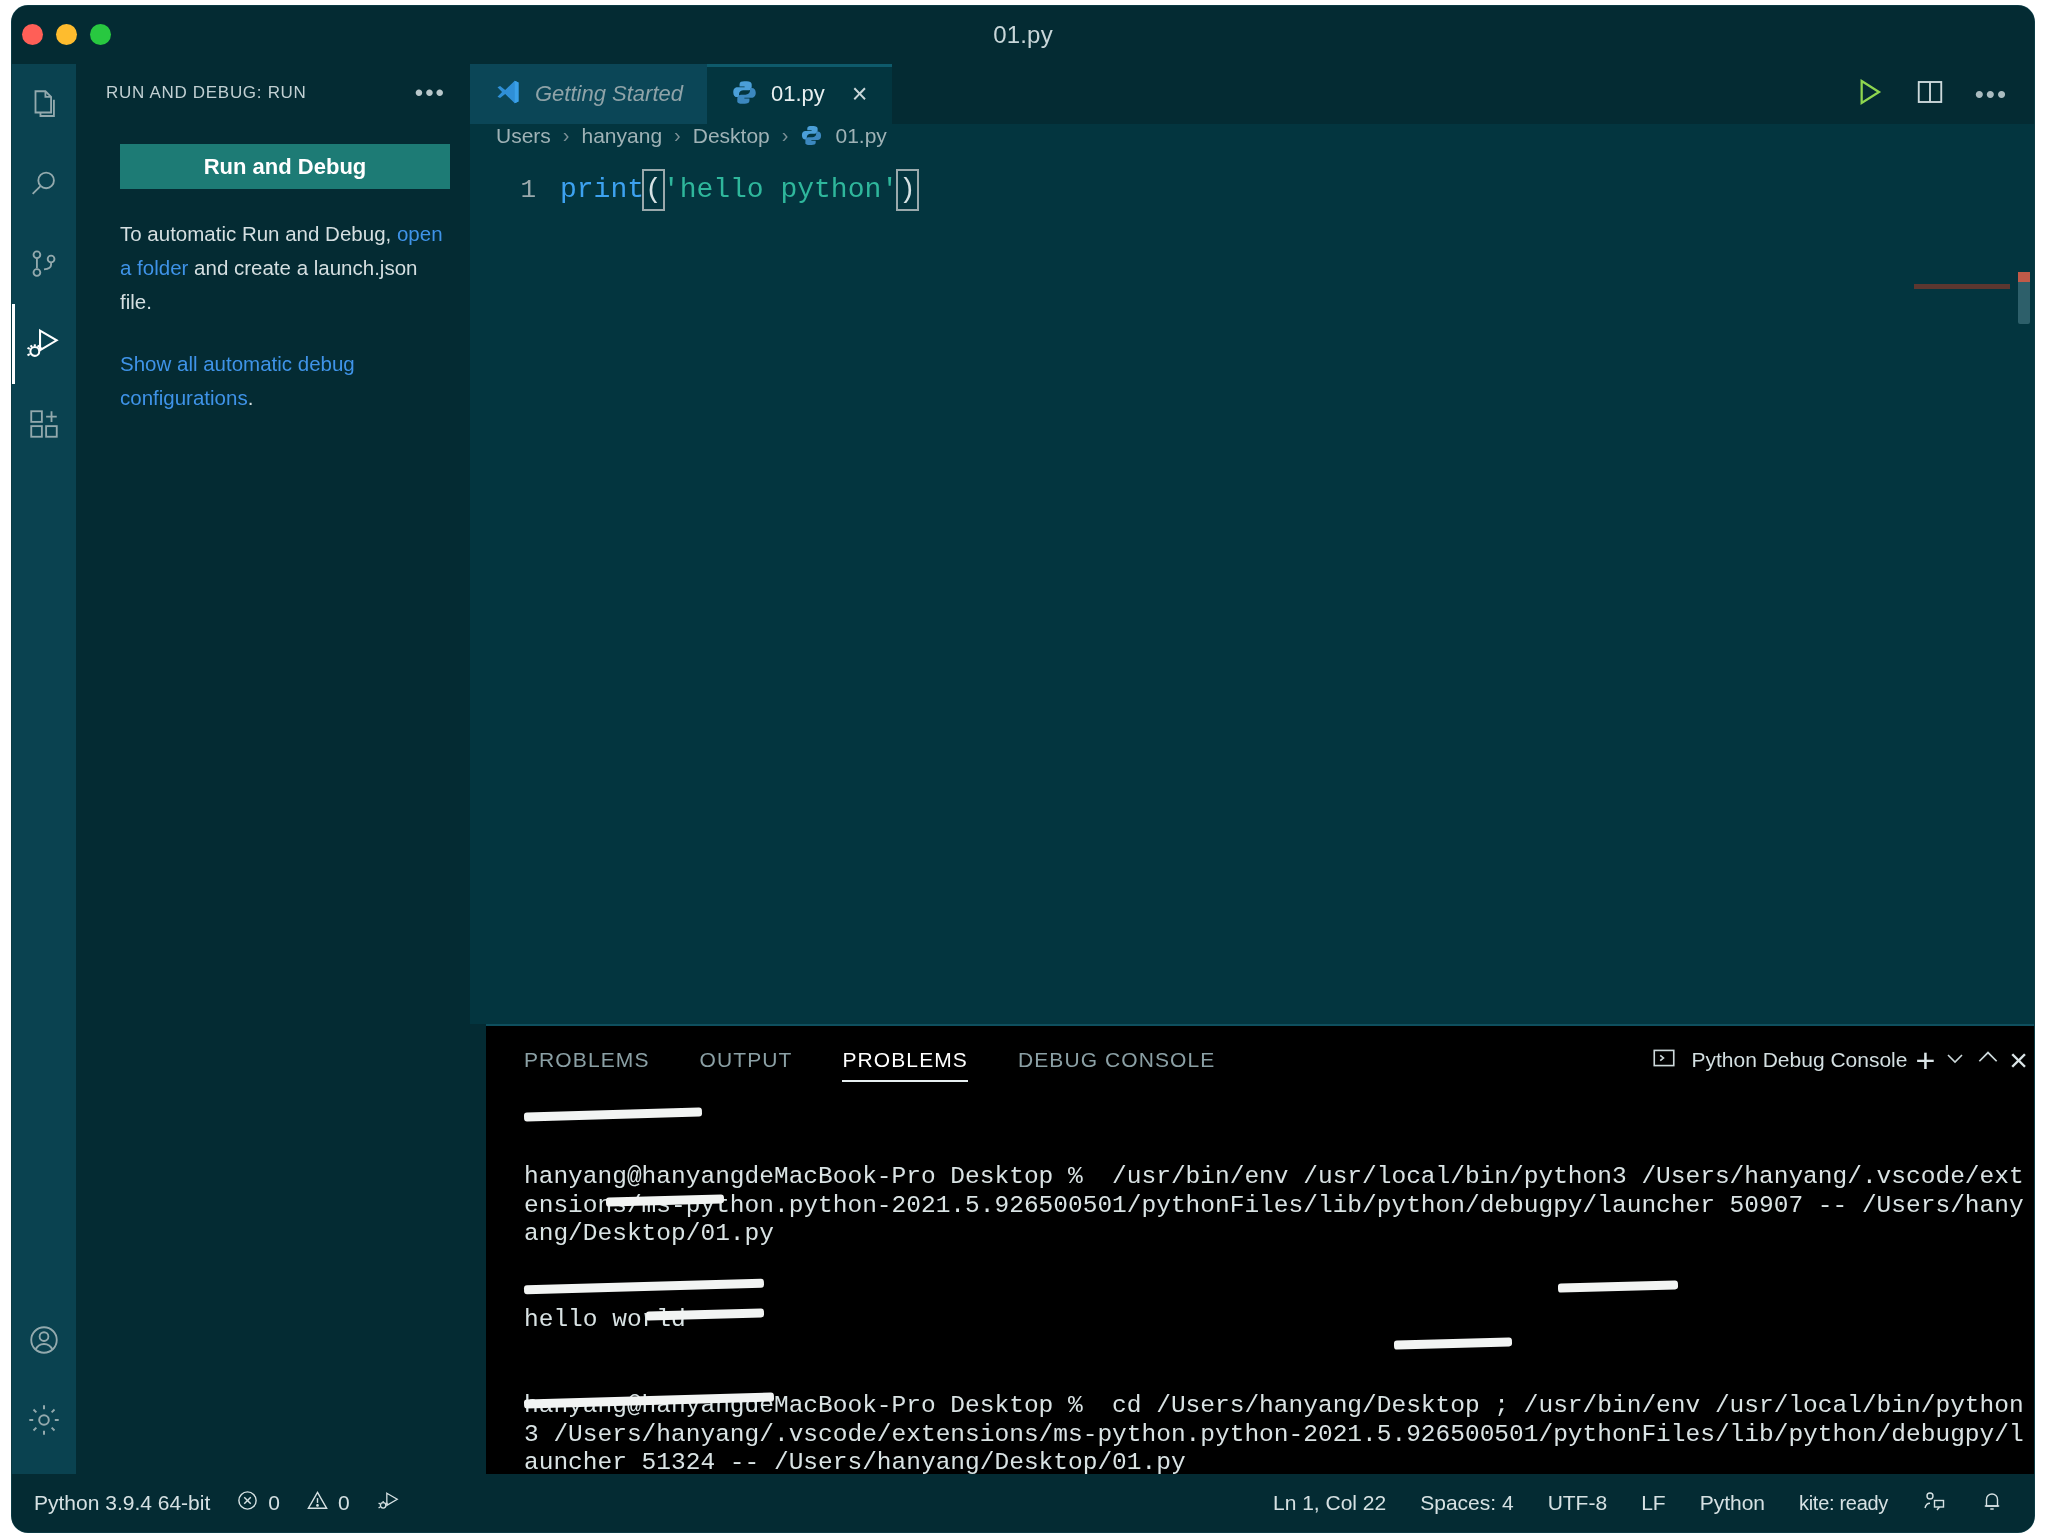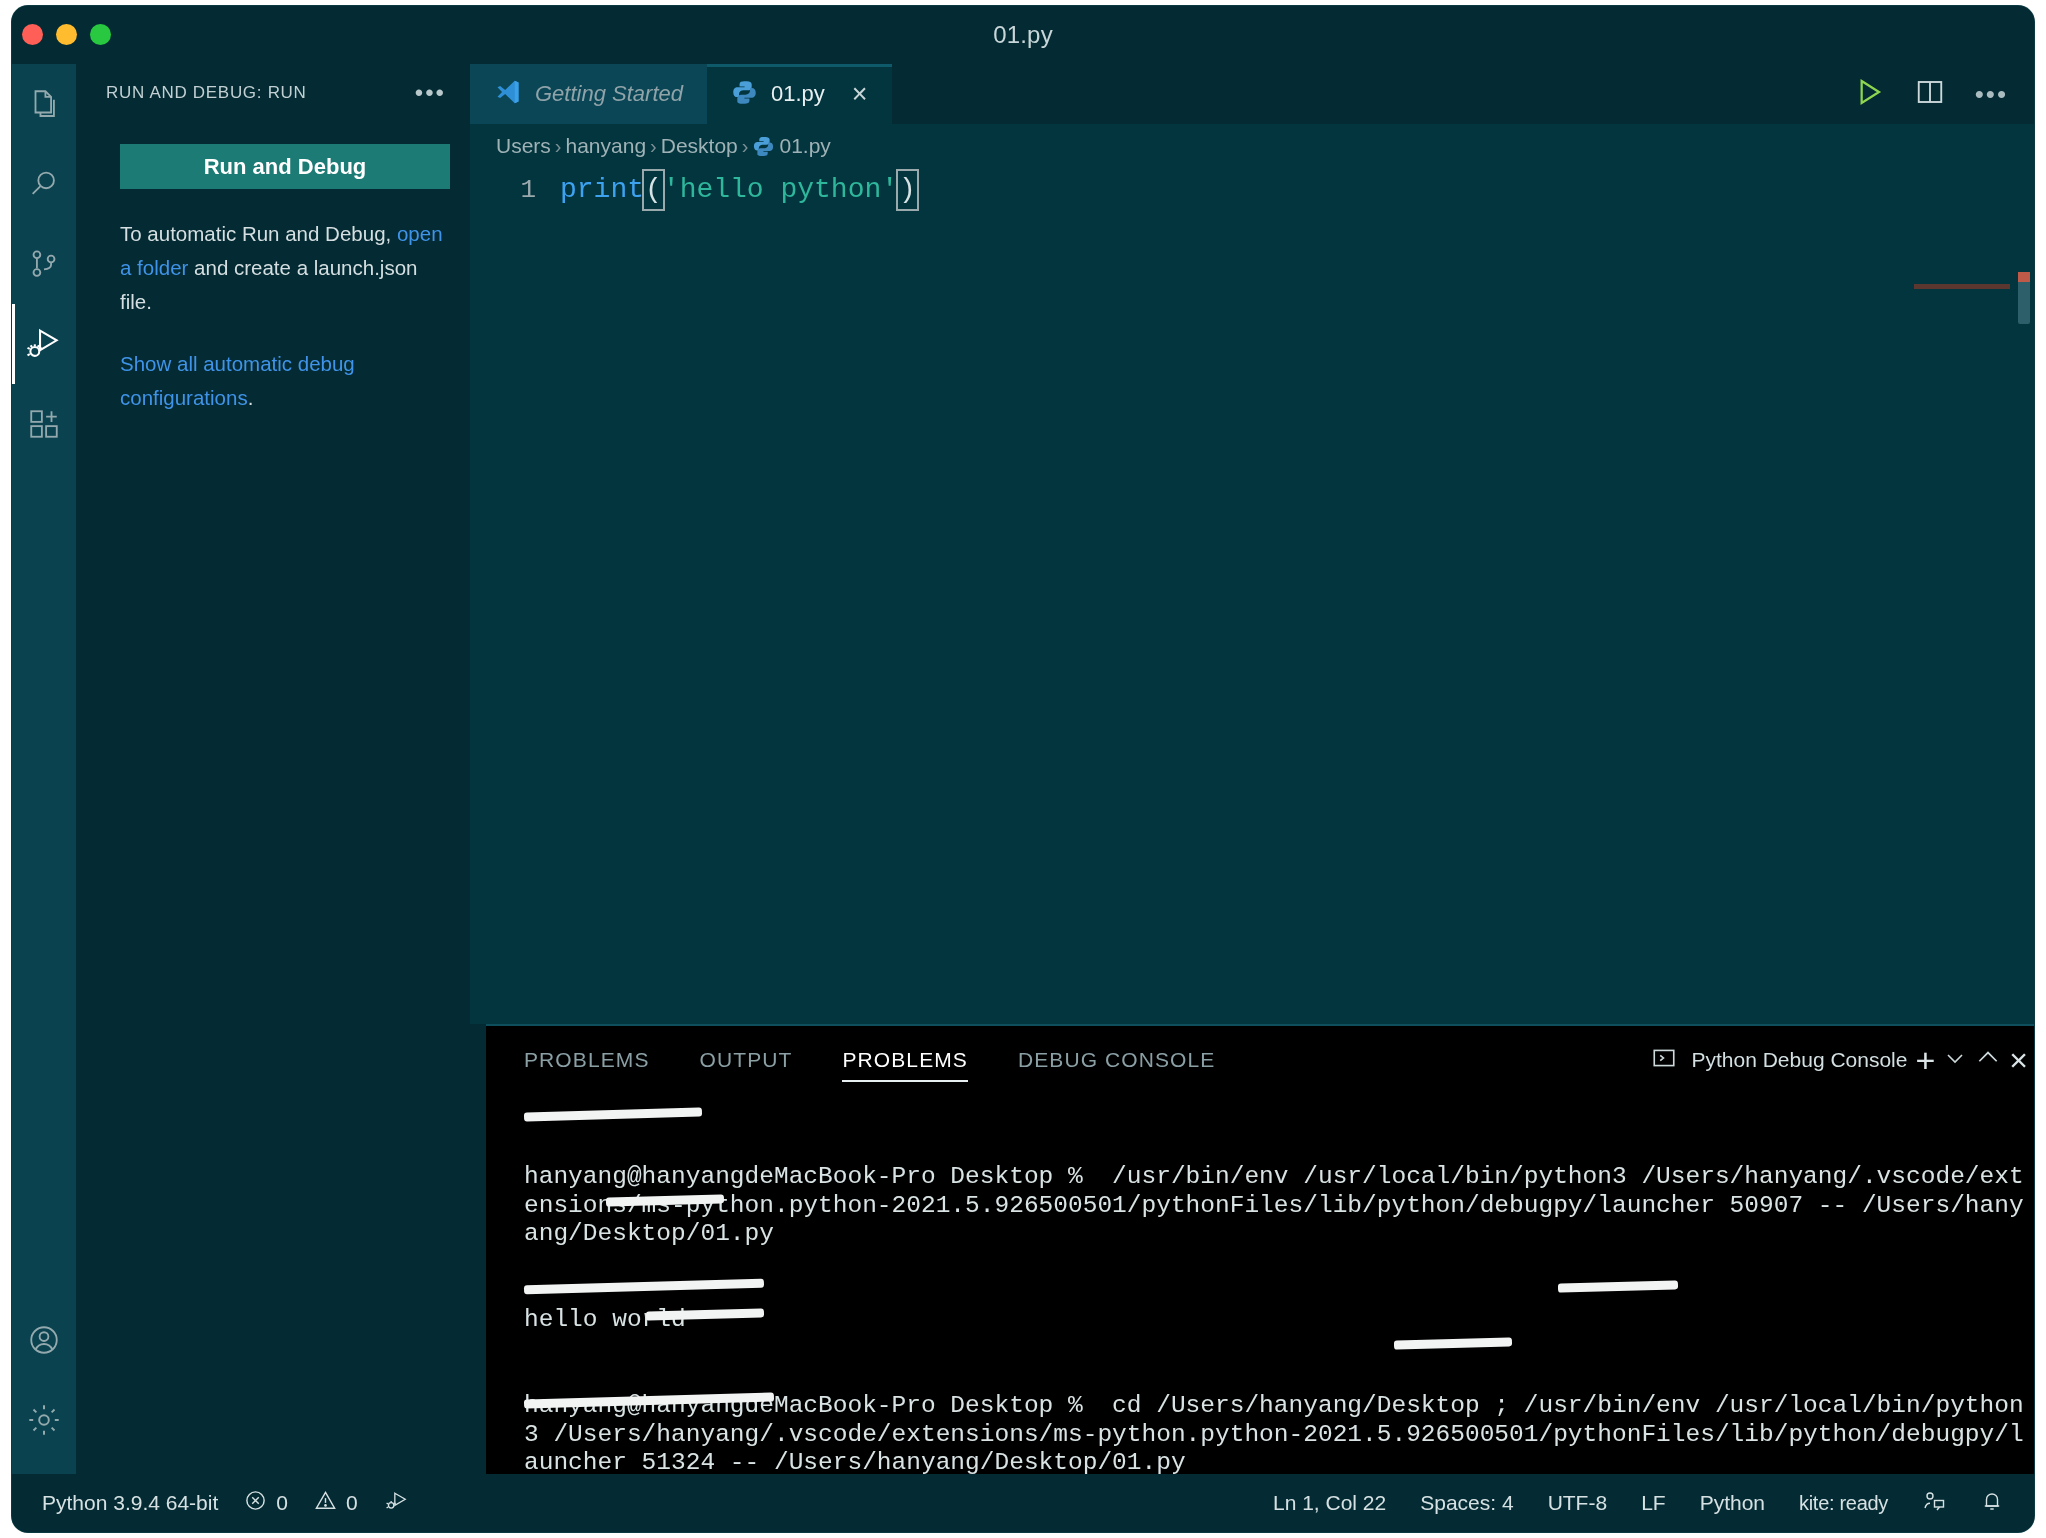--- a/index.html
+++ b/index.html
@@ -109,22 +109,22 @@
   .tab.inactive .tab-label { font-style: italic; color: #8fa3a8; }
   .tab.active .tab-label { color: #e8f0f1; }
   .tab-close { font-size: 27px; color: #c9d6d9; margin-left: 14px; line-height: 1; }
   #tabbar-filler { flex: 1; background: #042b33; }
   #editor-actions {
     display: flex; align-items: center; gap: 30px; padding: 0 26px;
     background: #042b33;
   }
 
   #breadcrumb {
-    height: 44px; display: flex; align-items: center;
-    padding-left: 26px; gap: 4px;
+    height: 44px; display: flex; align-items: flex-start;
+    padding-left: 26px; gap: 12px;
     font-size: 21px; color: #9fb2b6;
     background: #03353f;
   }
   .bc-sep { color: #7d9197; font-size: 20px; }
   .bc-item { cursor: pointer; }
 
   #code-area {
     position: absolute; left: 0; top: 104px;
     width: 1564px; height: 856px;
     background: #03353f;
@@ -213,21 +213,21 @@
   }
 
   
   #statusbar {
     position: absolute; left: 0; bottom: 0;
     width: 100%; height: 58px;
     background: #042b33;
     display: flex; align-items: center;
     color: #d6e1e3; font-size: 21px;
   }
-  #status-left { display: flex; align-items: center; gap: 26px; padding-left: 30px; }
+  #status-left { display: flex; align-items: center; gap: 26px; padding-left: 22px; }
   #status-right { display: flex; align-items: center; gap: 34px; margin-left: auto; padding-right: 30px; }
   .status-item { display: flex; align-items: center; gap: 9px; cursor: pointer; white-space: nowrap; }
   .status-item.kite { font-size: 20px; letter-spacing: -0.3px; }
 </style>
 </head>
 <body>
 
 <div id="window">
 
   <div id="titlebar">

